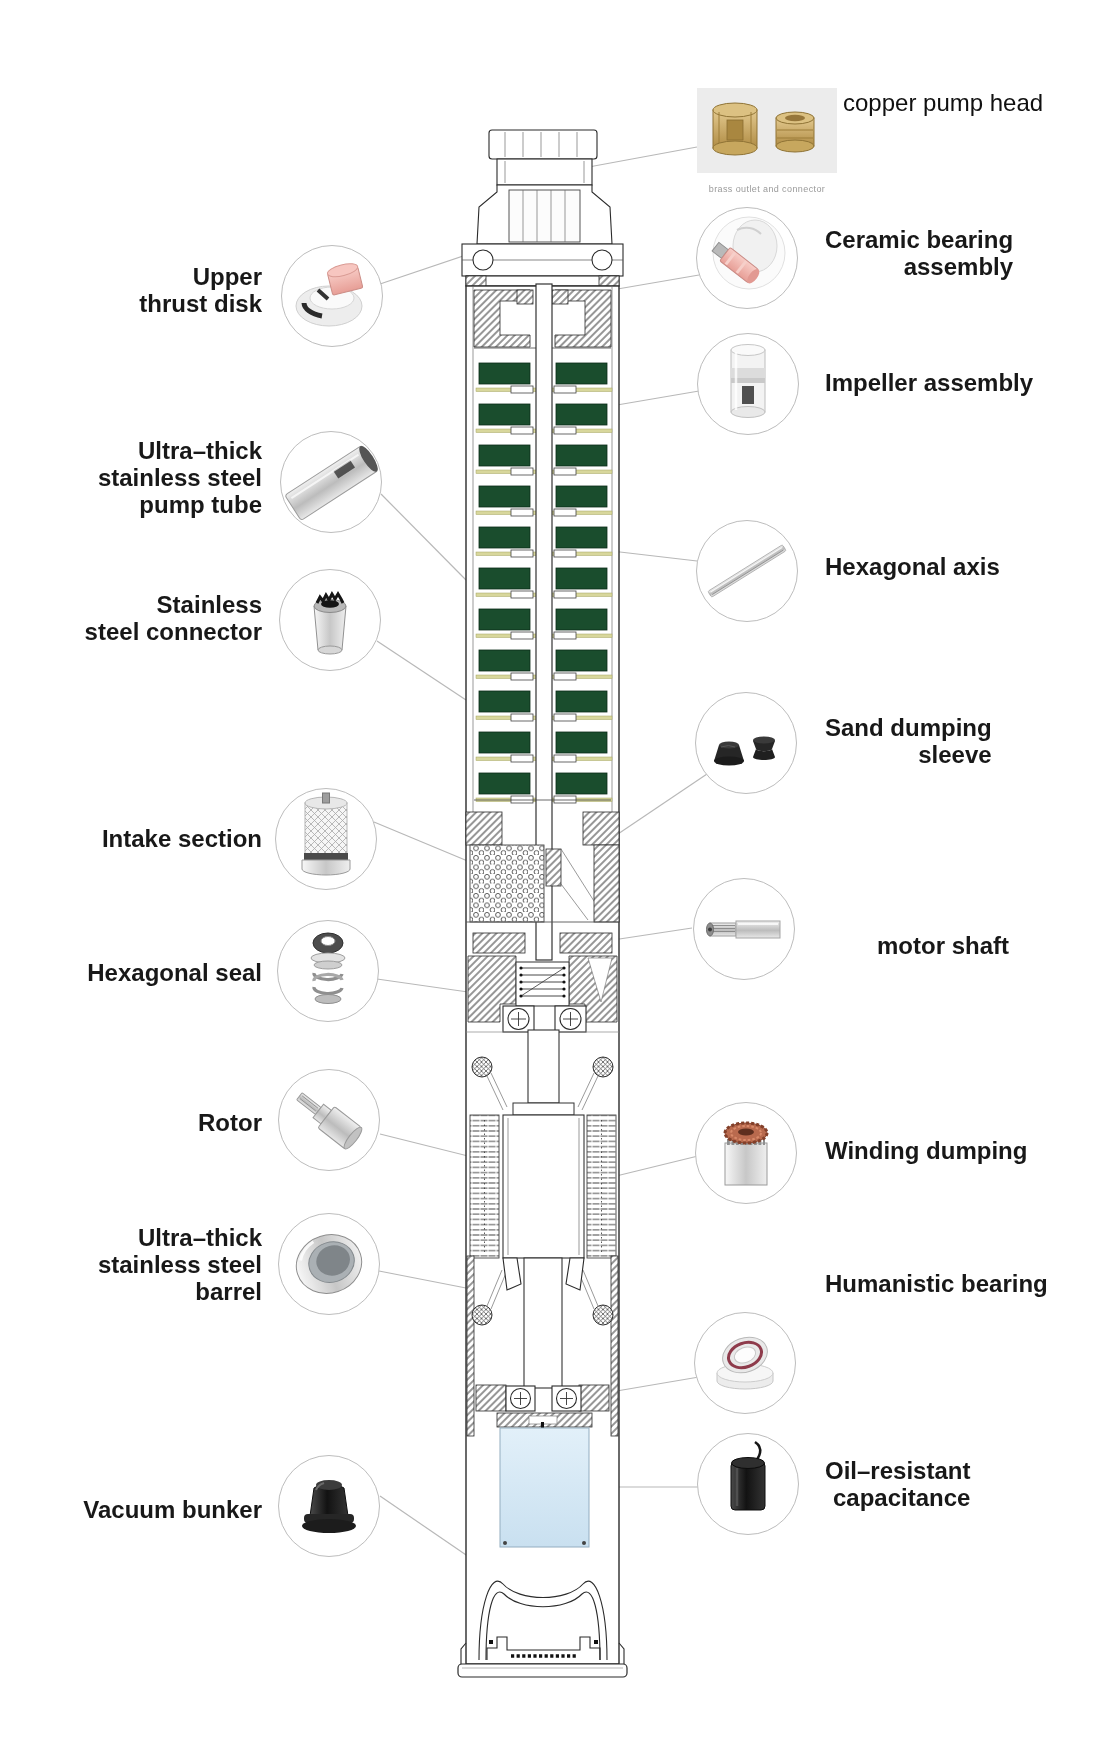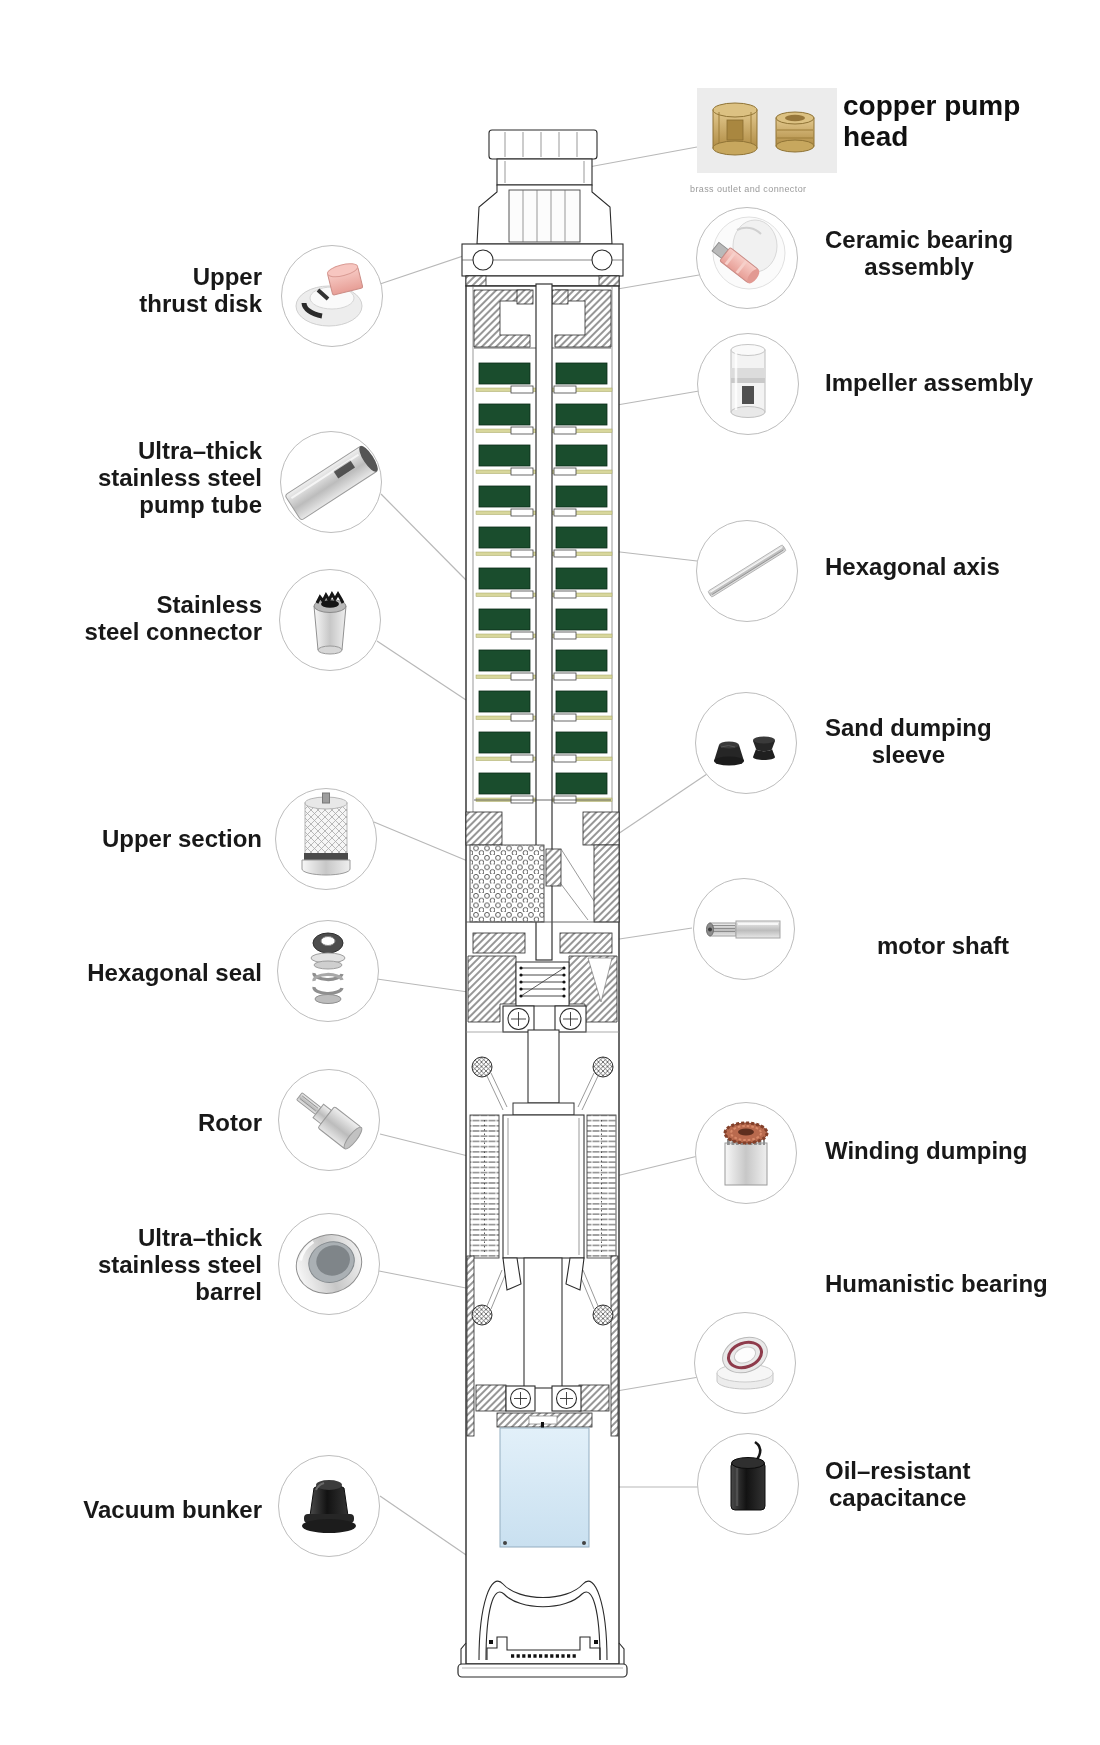--- a/index.html
+++ b/index.html
@@ -2,29 +2,29 @@
 <html style="--impeller-green: #1a4d2d; --stage-line-khaki: #d8d79c; --capacitor-blue: #d2e7f5; --thrust-disk-pink: #eda9a2; --leader-gray: #b8b8b8; --photo-bg: #ececec; --brass: #c3a35c;"><head>
 <meta charset="utf-8">
 <style>
   html,body{margin:0;padding:0;background:#fff;}
   .canvas{position:relative;width:1100px;height:1745px;background:#fff;overflow:hidden;
           font-family:"Liberation Sans", sans-serif;}
   .pump-svg{position:absolute;left:0;top:0;width:1100px;height:1745px;}
   .callout{position:absolute;font-size:24px;font-weight:700;color:#181818;
            line-height:1.12;white-space:pre-line;transform:translateY(-50%);z-index:3;}
   .callout.left{right:838px;text-align:right;}
-  .callout.right{left:825px;text-align:center;}
+  .callout.right{left:825px;text-align:right;}
   .detail-circle{position:absolute;width:100px;height:100px;border-radius:50%;
                  border:1px solid #bdbdbd;background:#fff;overflow:hidden;z-index:2;}
   .detail-circle svg{width:100%;height:100%;display:block;}
-  .heading{position:absolute;left:843px;top:90px;width:228px;font-size:28px;font-weight:700;
+  .heading{position:absolute;left:843px;top:90px;width:228px;font-size:24px;font-weight:400;
            line-height:1.12;color:#101010;z-index:3;}
   .photo{position:absolute;left:697px;top:88px;width:140px;height:85px;background:var(--photo-bg,#ececec);z-index:2;}
   .photo svg{width:100%;height:100%;display:block;}
-  .photo-caption{position:absolute;left:690px;top:184px;width:154px;text-align:left;
+  .photo-caption{position:absolute;left:690px;top:184px;width:154px;text-align:center;
                  font-size:9px;color:#9a9a9a;letter-spacing:.4px;z-index:2;}
   .leader{stroke:var(--leader-gray,#b8b8b8);stroke-width:1.2;}
   .green{fill:var(--impeller-green,#1a4d2d);stroke:#0a2b18;stroke-width:.8;}
   .khaki{fill:var(--stage-line-khaki,#d8d79c);stroke:#a3a35f;stroke-width:.5;}
   .bracket{fill:#fff;stroke:#444;stroke-width:.8;}
   .oln{fill:#fff;stroke:#2b2b2b;stroke-width:1.1;}
   .oln2{fill:none;stroke:#2b2b2b;stroke-width:1.1;}
   .thin{stroke:#6e6e6e;stroke-width:.7;fill:none;}
   .hatchf{fill:url(#hatch);stroke:#2b2b2b;stroke-width:.8;}
 </style>
@@ -321,21 +321,21 @@
   <div class="photo-caption">brass outlet and connector</div>
   <div class="heading">copper pump head</div>
 
   <div class="callout left" style="top:291px">Upper
 thrust disk</div>
   <div class="callout left" style="top:478px">Ultra–thick
 stainless steel
 pump tube</div>
   <div class="callout left" style="top:619px">Stainless
 steel connector</div>
-  <div class="callout left" style="top:839px">Upper section</div>
+  <div class="callout left" style="top:839px">Intake section</div>
   <div class="callout left" style="top:973px">Hexagonal seal</div>
   <div class="callout left" style="top:1123px">Rotor</div>
   <div class="callout left" style="top:1265px">Ultra–thick
 stainless steel
 barrel</div>
   <div class="callout left" style="top:1510px">Vacuum bunker</div>
 
   <div class="callout right" style="top:254px">Ceramic bearing
 assembly</div>
   <div class="callout right" style="top:383px">Impeller assembly</div>

